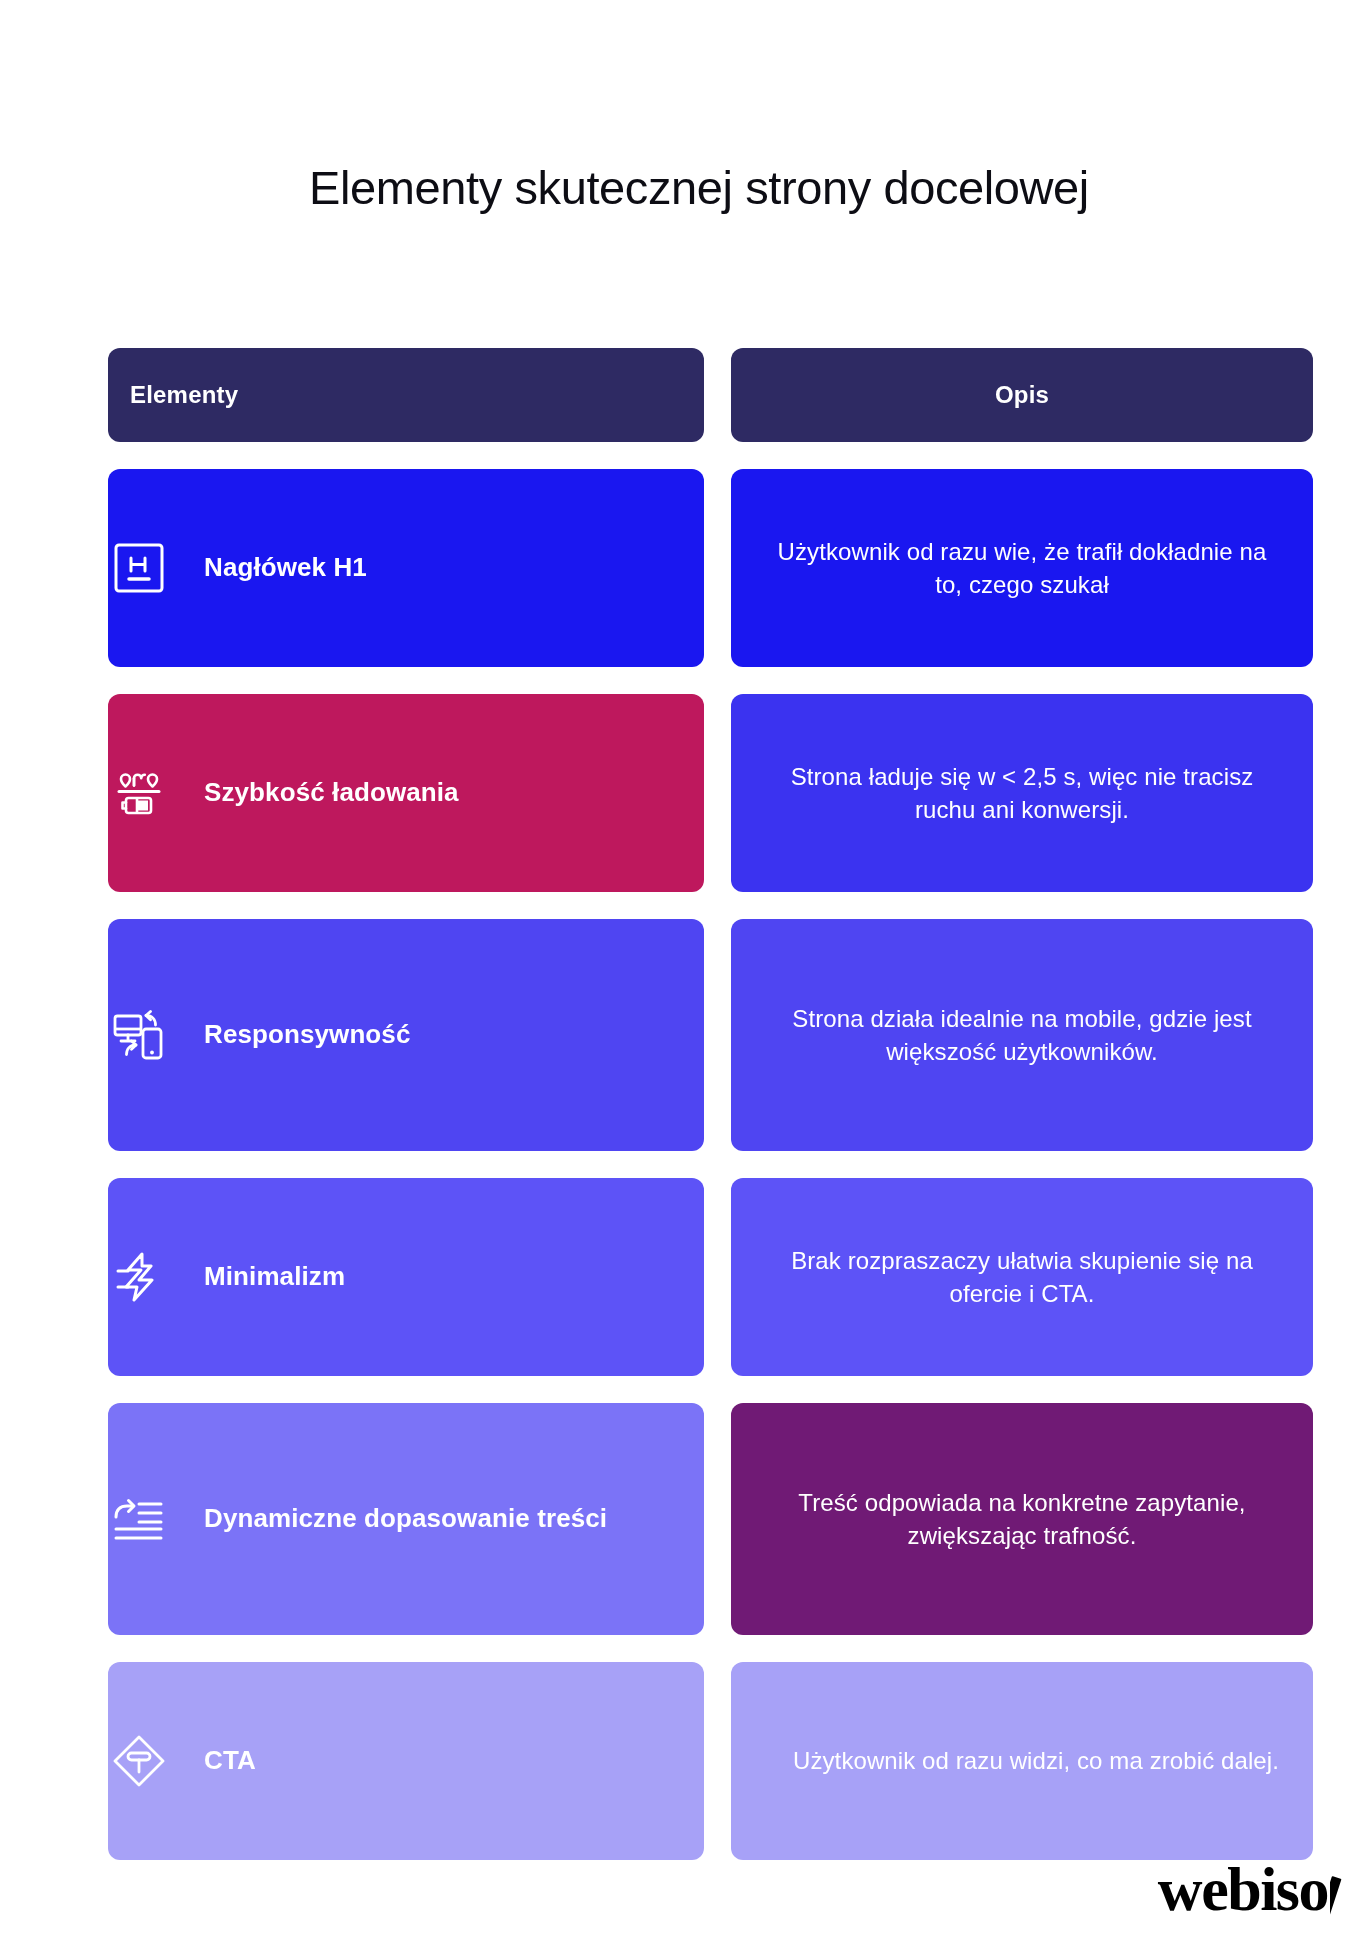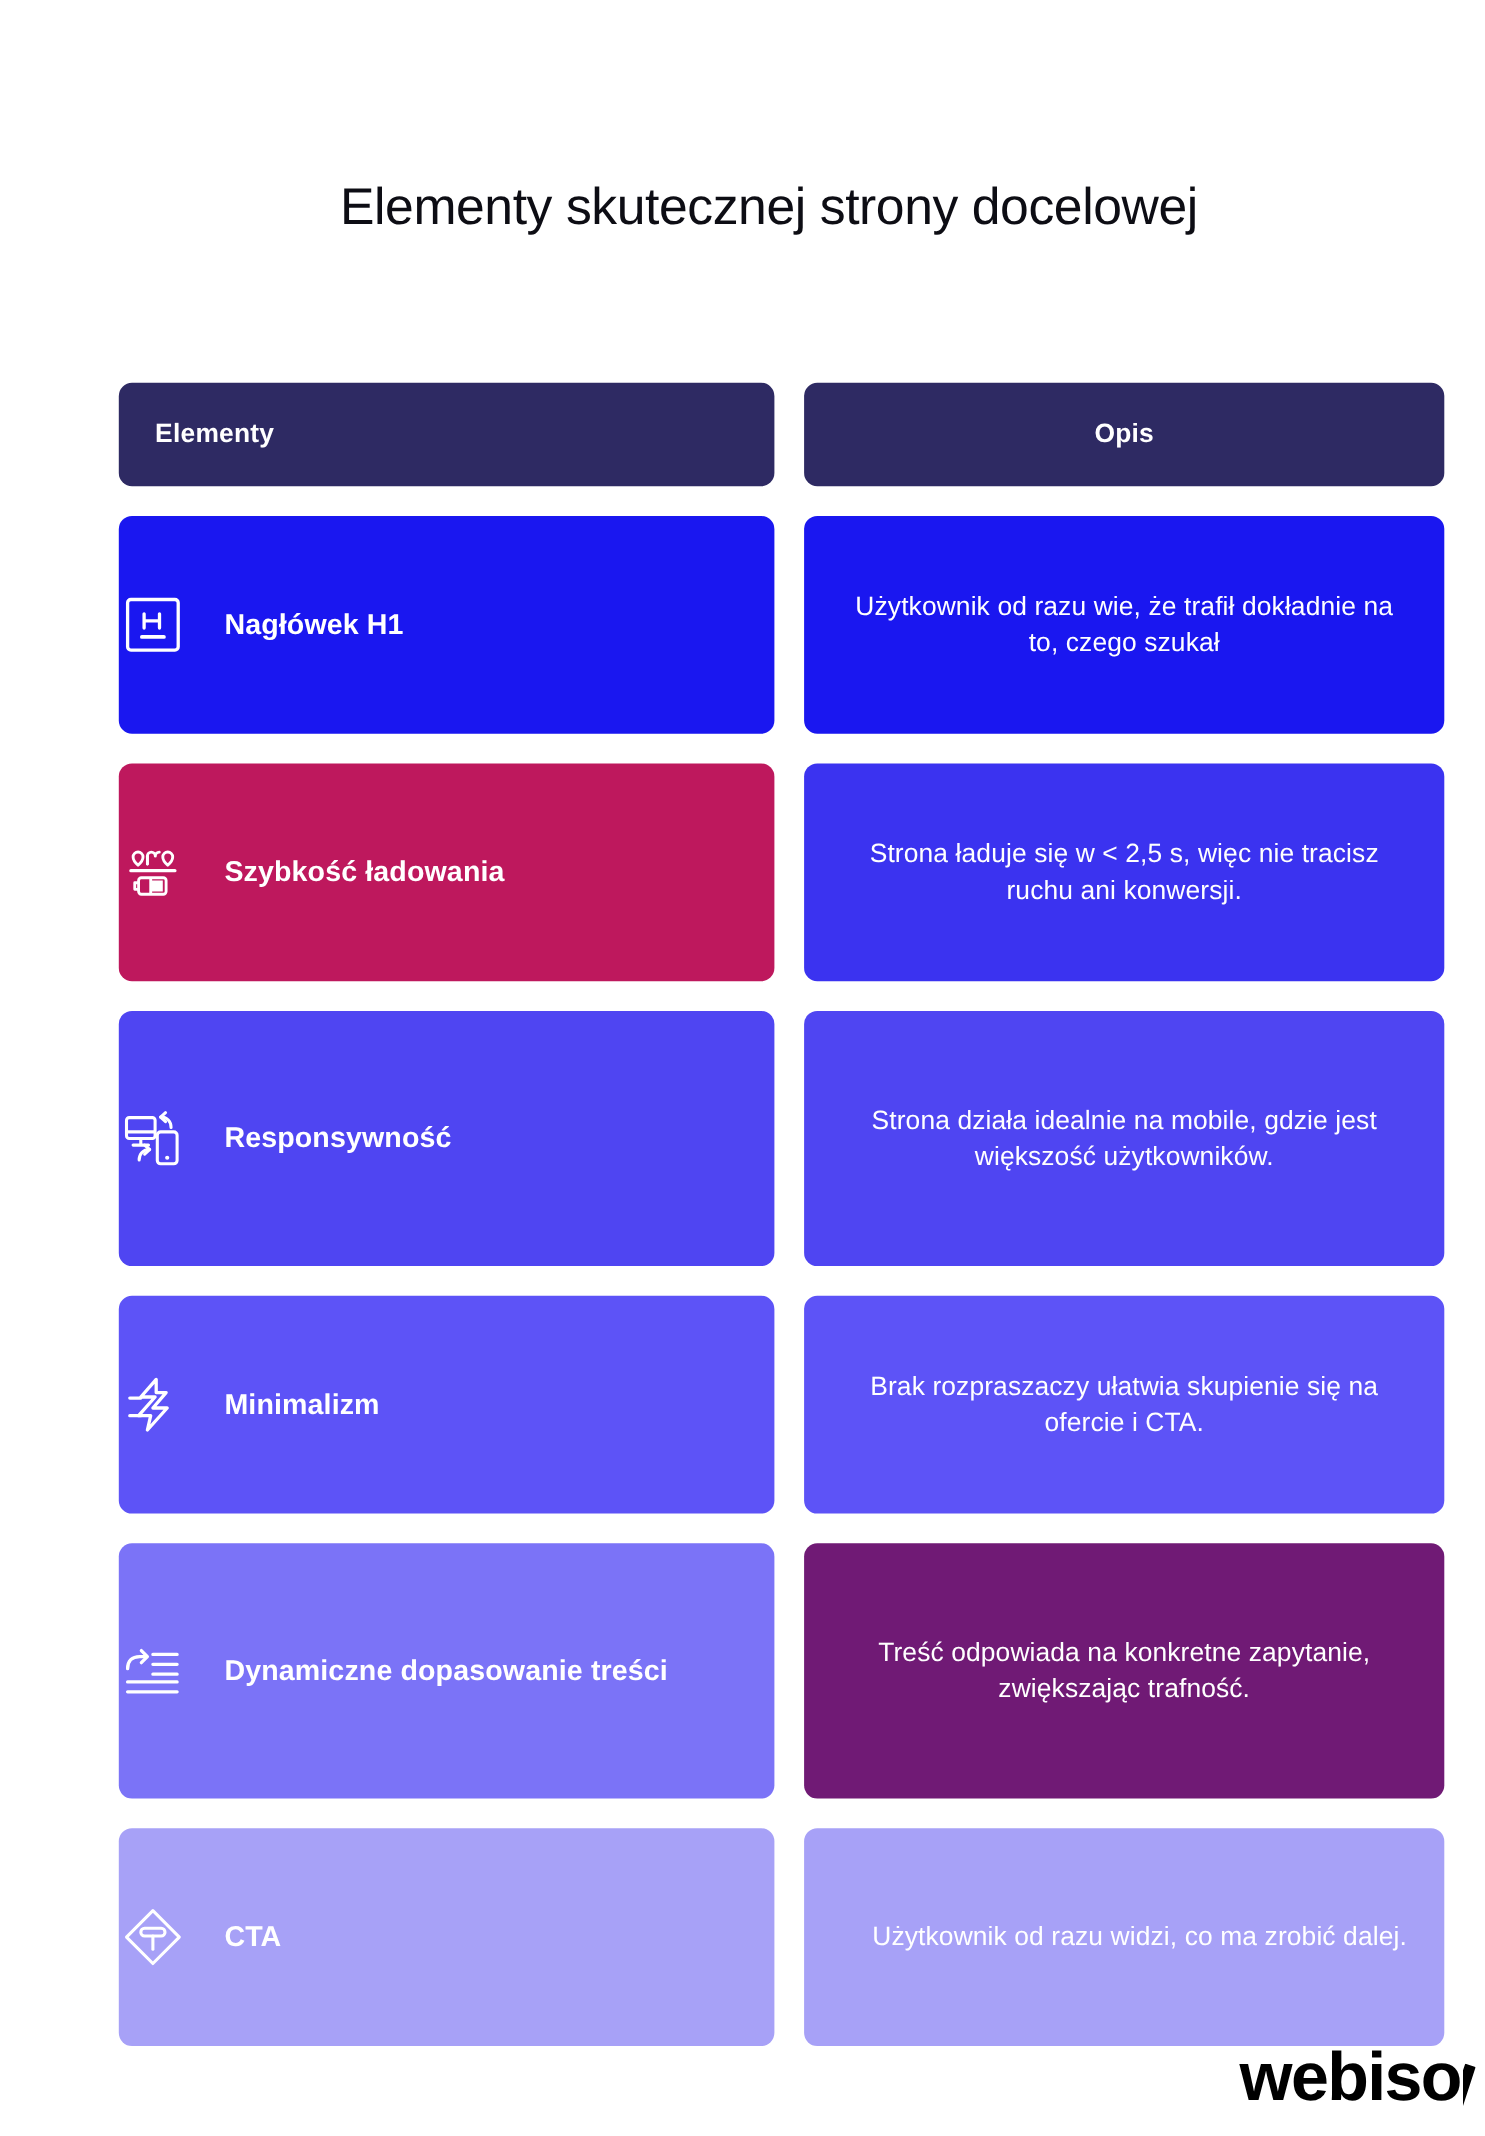--- a/index.html
+++ b/index.html
@@ -51,21 +51,21 @@
     position: relative;
     display: flex;
     align-items: center;
   }
 
   
   .hdr {
     background: #2e2a63;
     height: 94px;
   }
-  .hdr-left { justify-content: flex-start; padding-left: 33px; text-align: center; }
+  .hdr-left { justify-content: flex-start; padding-left: 22px; text-align: center; }
   .hdr-right { justify-content: center; }
   .hdr-text {
     color: #ffffff;
     font-size: 24px;
     font-weight: 700;
     letter-spacing: 0.2px;
   }
 
   
   .elem {
@@ -118,20 +118,21 @@
     bottom: 22px;
     display: flex;
     align-items: flex-end;
   }
   .logo-text {
     font-size: 62px;
     font-weight: 700;
     letter-spacing: -1.5px;
     color: #000000;
     line-height: 1;
+    font-family: Liberation Serif, serif;
   }
   .logo-mark {
     display: inline-block;
     width: 26px;
     height: 44px;
     margin-left: 2px;
     position: relative;
     overflow: hidden;
   }
   .logo-mark::before {

